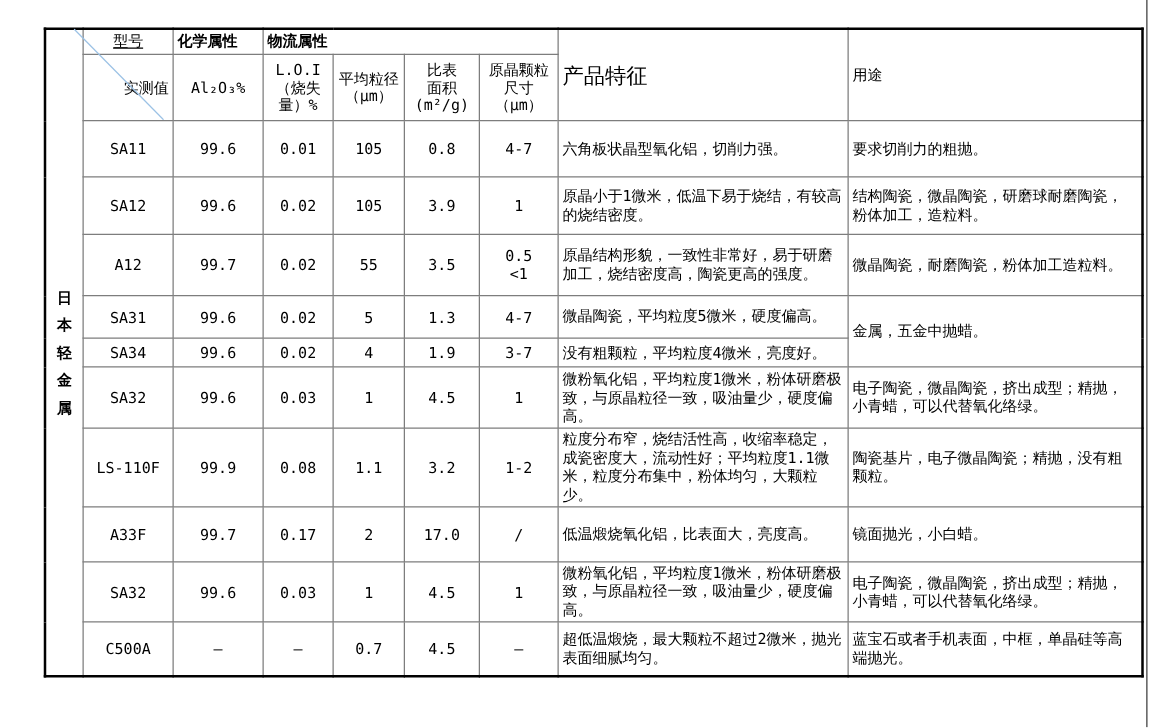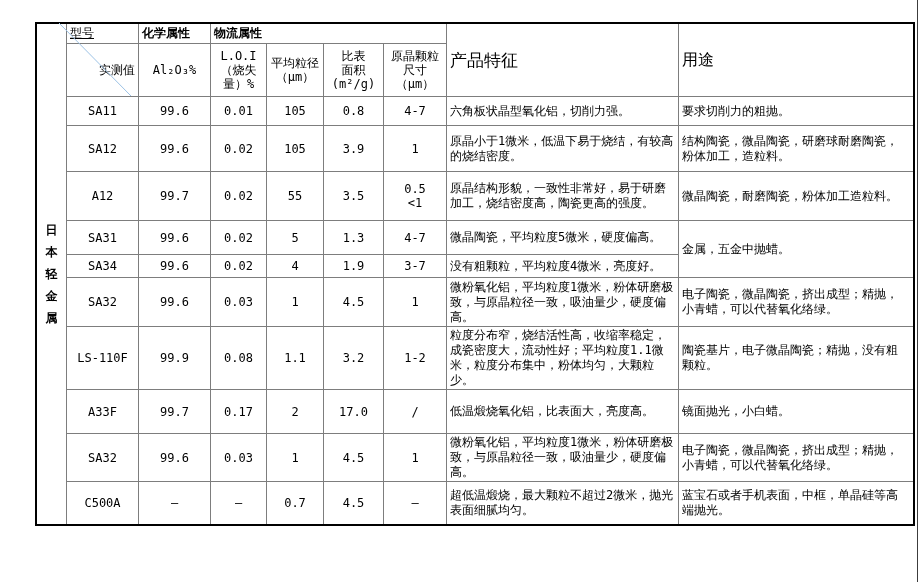--- a/index.html
+++ b/index.html
@@ -5,21 +5,21 @@
   html,body{margin:0;padding:0;background:#ffffff;}
   .page{position:relative;width:922px;height:582px;background:#fff;overflow:hidden;
         font-family:"DejaVu Sans Mono","Liberation Sans",sans-serif;color:#000;}
   table.spec{position:absolute;left:35px;top:22px;border-collapse:collapse;table-layout:fixed;
         border:2px solid #000;}
   table.spec td{border:1px solid #7d7d7d;font-size:12px;padding:1px 3px;overflow:hidden;
         vertical-align:middle;background:#fff;}
   td.supplier{width:23px;text-align:center;vertical-align:middle;font-weight:bold;
         font-size:13px;padding:0;}
   td.supplier .vchar{display:block;line-height:1;margin:10px 0;}
-  td.model-hd{vertical-align:top;text-align:left;padding:2px 4px;margin-top:12px;}
+  td.model-hd{vertical-align:top;text-align:center;padding:2px 4px;margin-top:12px;}
   td.model-hd .u{text-decoration:underline;}
   td.measured-hd{text-align:right;vertical-align:middle;padding-right:8px;}
   td.bold-hd{font-weight:bold;font-size:13px;text-align:left;}
   td.sub-hd{text-align:center;font-size:11.5px;line-height:14px;padding:1px 2px;margin-top:48px;}
   td.pre{white-space:pre-line;}
   td.num{text-align:center;}
   td.txt{text-align:left;font-size:12px;line-height:15px;padding:2px 4px;margin-left:22px;}
   .diag{position:absolute;left:59px;top:23px;width:72px;height:73px;pointer-events:none;}
   .right-edge{position:absolute;left:917px;top:0;width:1px;height:582px;background:#3c3c3c;}
 </style>
@@ -49,35 +49,35 @@
         <span class="vchar">轻</span>
         <span class="vchar">金</span>
         <span class="vchar">属</span>
       </td>
       <td class="model-hd">
         <span class="u">型号</span>
       </td>
       <td class="bold-hd">化学属性</td>
       <td class="bold-hd" colspan="4">物流属性</td>
       <td class="bold-hd" rowspan="2" style="font-weight:normal;font-size:17px;">产品特征</td>
-      <td class="bold-hd" rowspan="2" style="font-weight:normal;font-size:16px;">用途</td>
+      <td class="bold-hd" rowspan="2" style="font-weight:normal;font-size:12px;">用途</td>
     </tr>
 
     <tr style="height:53px">
       <td class="measured-hd">实测值</td>
       <td class="sub-hd">Al₂O₃%</td>
       <td class="sub-hd">L.O.I（烧失量）%</td>
       <td class="sub-hd">平均粒径（μm）</td>
       <td class="sub-hd pre">比表
 面积
 (m²/g)</td>
       <td class="sub-hd">原晶颗粒尺寸（μm）</td>
     </tr>
 
-    <tr style="height:29px">
+    <tr style="height:45px">
       <td class="num">SA11</td>
       <td class="num">99.6</td>
       <td class="num">0.01</td>
       <td class="num">105</td>
       <td class="num">0.8</td>
       <td class="num pre">4-7</td>
       <td class="txt">六角板状晶型氧化铝，切削力强。</td>
       <td class="txt">要求切削力的粗抛。</td>
     </tr>
 

